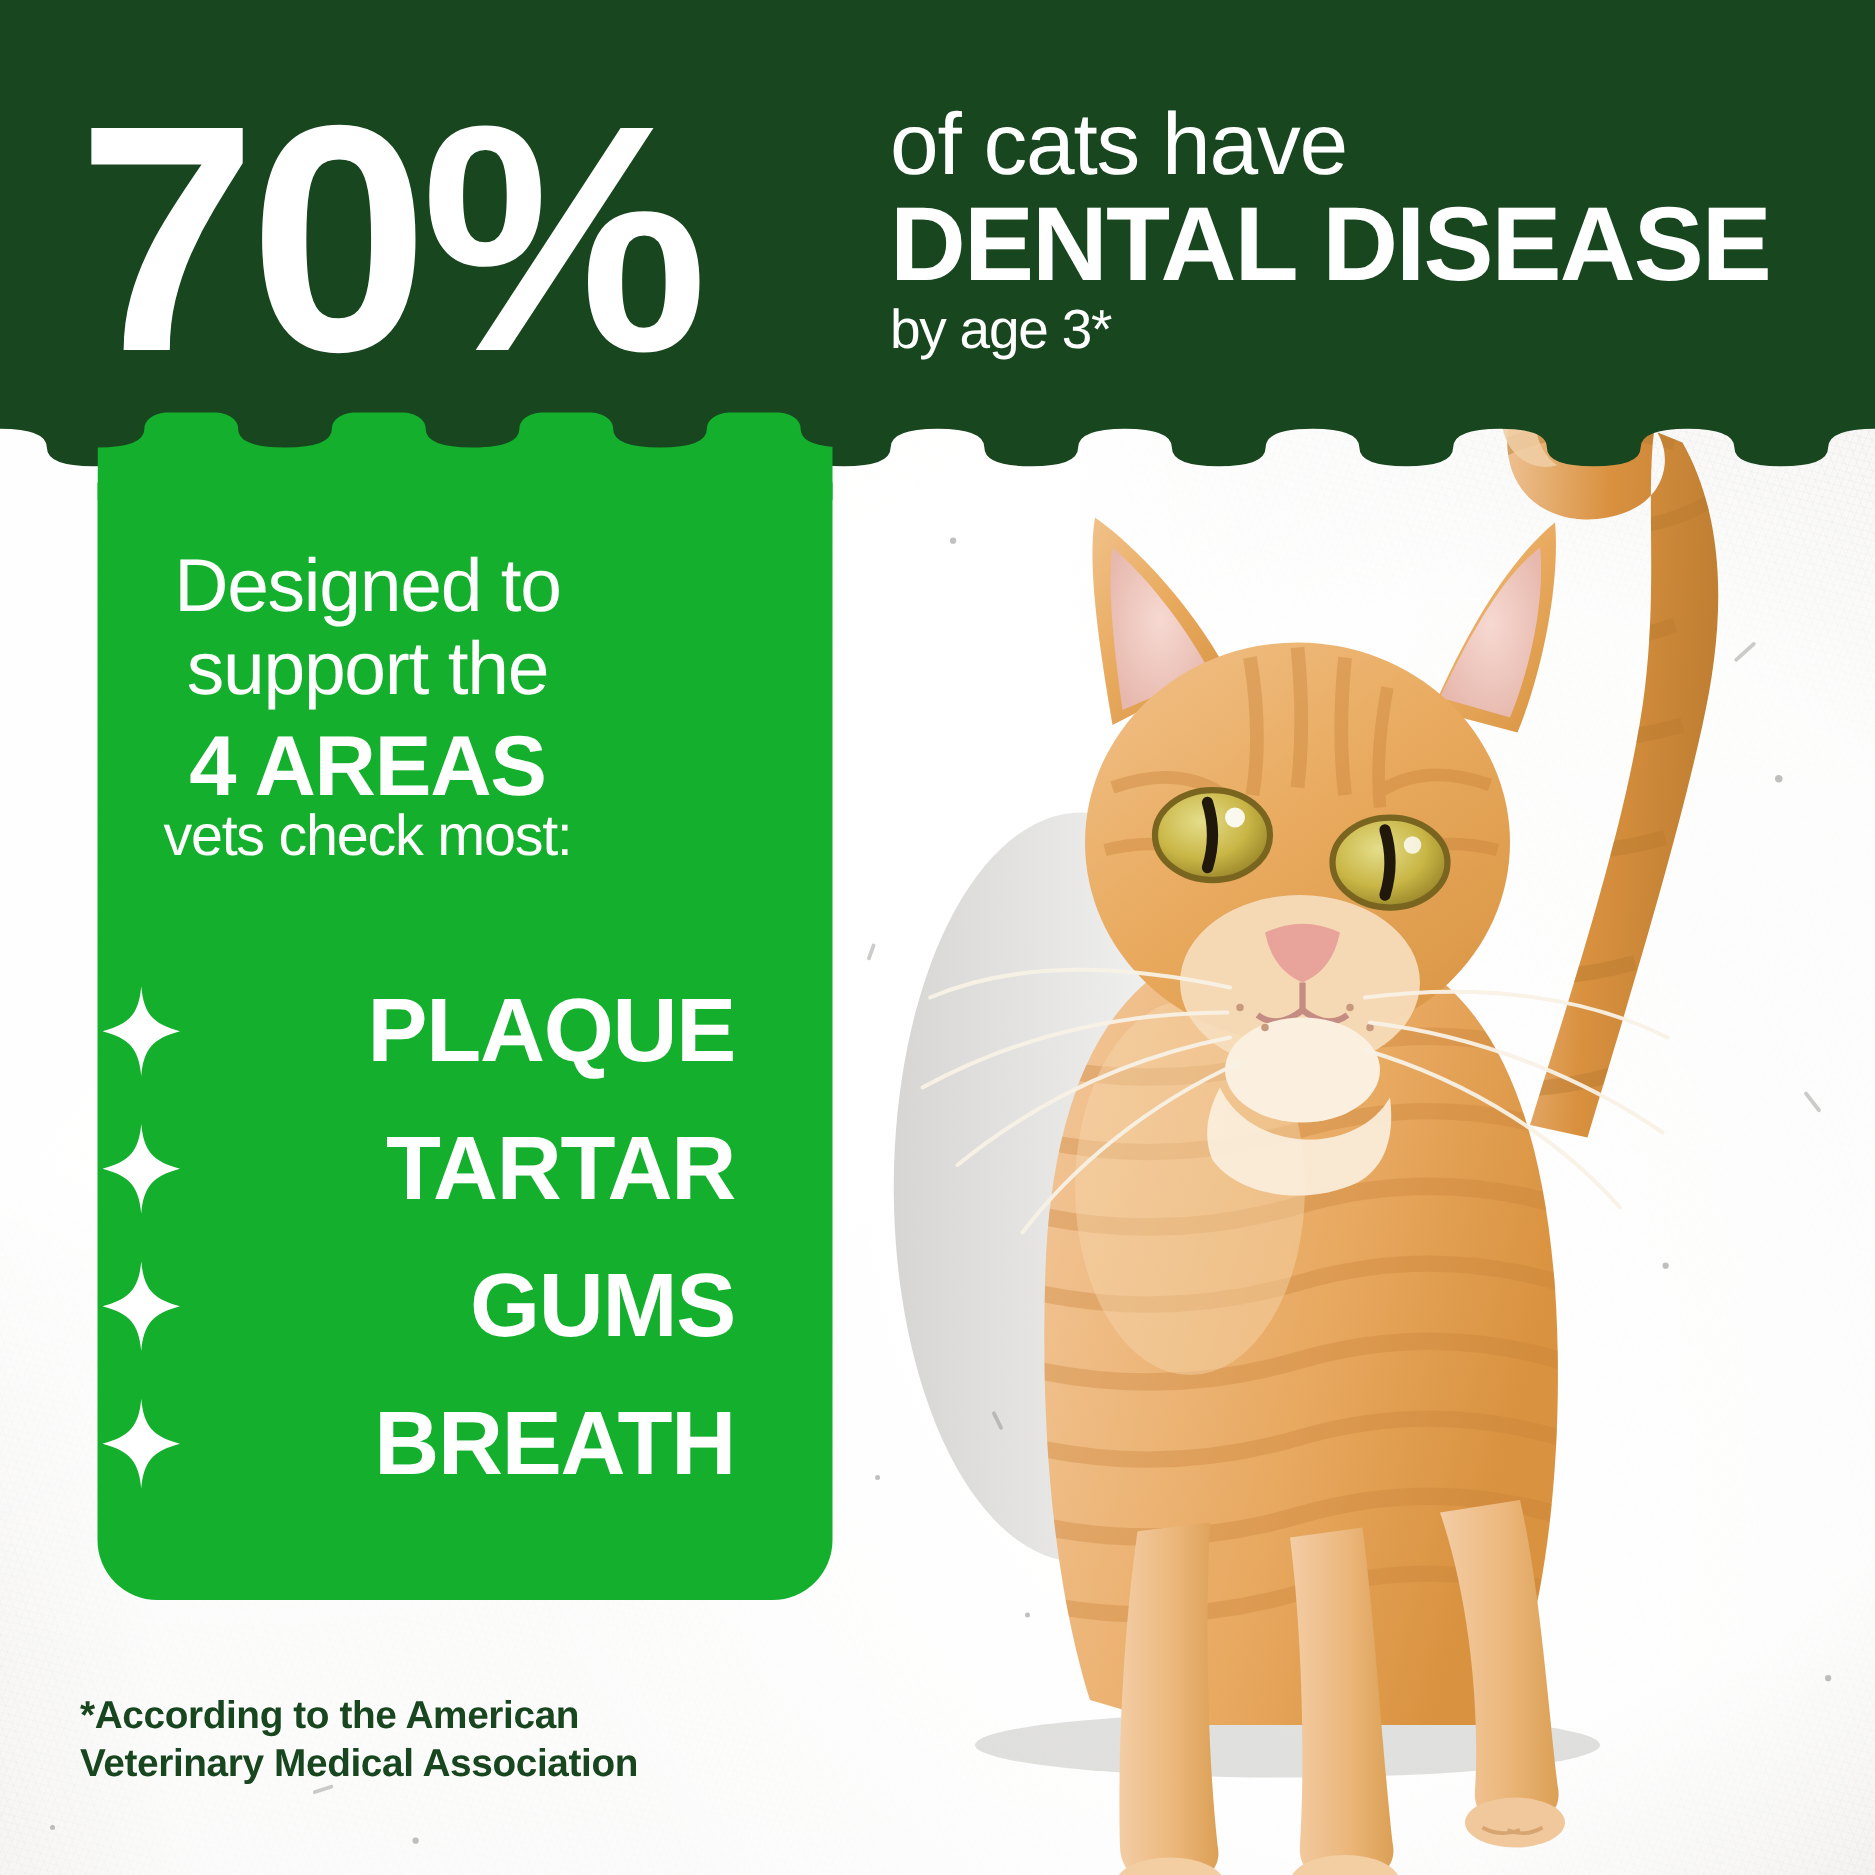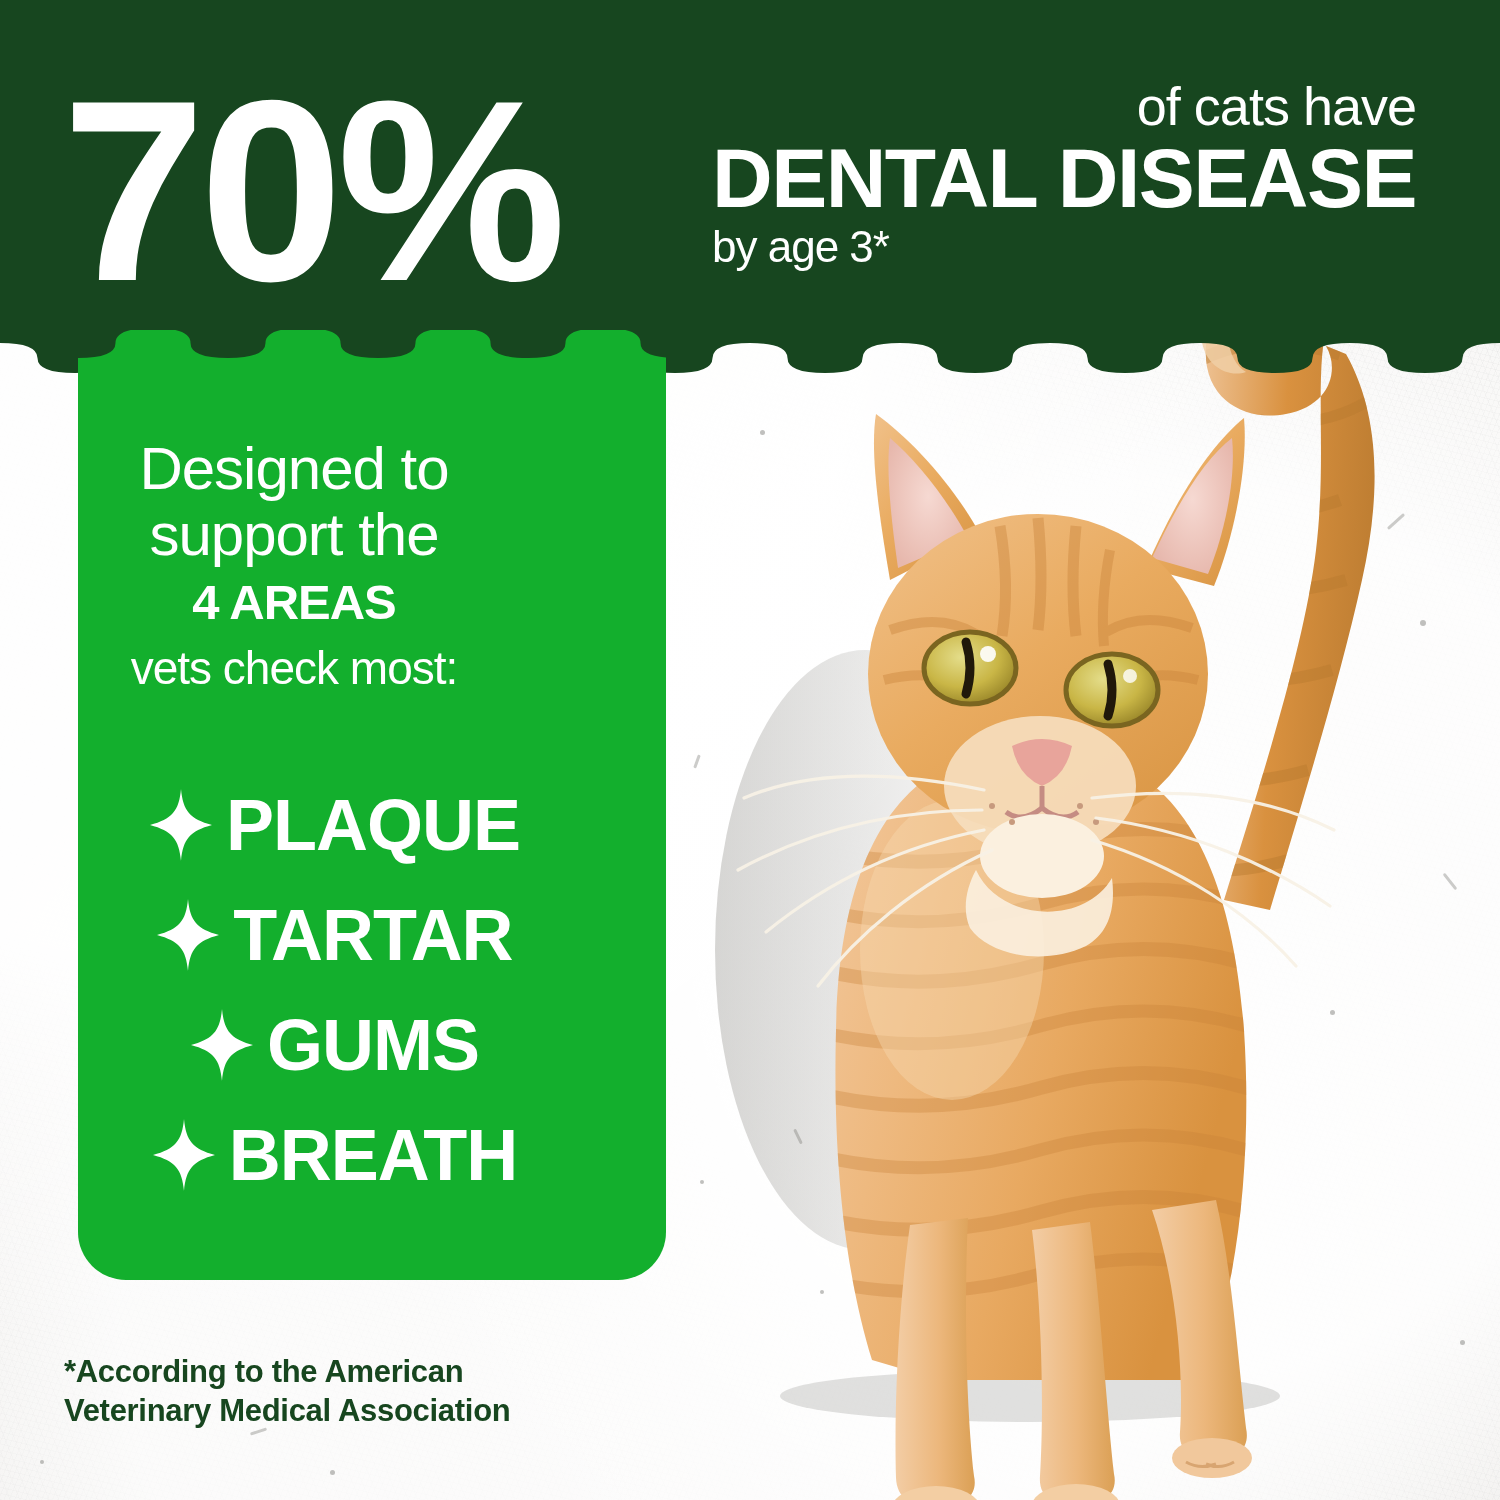--- a/index.html
+++ b/index.html
@@ -41,45 +41,45 @@
     position:absolute;left:0;top:16px;width:1500px;height:340px;
     color:#ffffff;
   }
   .pct{
     position:absolute;left:62px;top:46px;
     font-size:258px;line-height:1;
     font-weight:800;letter-spacing:-6px;
     color:#fff;
   }
   .hblock{position:absolute;left:712px;top:62px;}
-  .h-line1{font-size:54px;font-weight:500;line-height:1.06;letter-spacing:-1px;text-align:right;}
+  .h-line1{font-size:70px;font-weight:500;line-height:1.06;letter-spacing:-1px;}
   .h-line2{font-size:84px;font-weight:800;line-height:1.04;letter-spacing:-1.5px;}
   .h-line3{font-size:44px;font-weight:500;line-height:1.08;letter-spacing:-1px;}
 
   
   .card-wrap{position:absolute;left:78px;top:330px;width:588px;height:950px;}
   .card-wave{position:absolute;left:0;top:0;width:588px;height:70px;display:block;}
   .card-body{
     position:absolute;left:0;top:56px;width:588px;height:894px;
     background:#13AF2D;
     border-bottom-left-radius:48px;
     border-bottom-right-radius:48px;
   }
   .card-inner{
     position:absolute;left:0;top:330px;width:588px;height:950px;
     color:#ffffff;text-align:center;
   }
   .c-line1{position:absolute;left:0;top:104px;width:588px;font-size:60px;font-weight:500;line-height:1.18;letter-spacing:-1px;}
   .c-line2{position:absolute;left:0;top:170px;width:588px;font-size:60px;font-weight:500;line-height:1.18;letter-spacing:-1px;}
-  .c-line3{position:absolute;left:0;top:246px;width:588px;font-size:49px;font-weight:800;line-height:1.1;letter-spacing:-1px;}
+  .c-line3{position:absolute;left:0;top:246px;width:588px;font-size:68px;font-weight:800;line-height:1.1;letter-spacing:-1px;}
   .c-line4{position:absolute;left:0;top:312px;width:588px;font-size:46px;font-weight:500;line-height:1.15;letter-spacing:-1px;}
 
   .bullets{position:absolute;left:0;top:440px;width:588px;}
   .bullet{
-    display:flex;align-items:center;justify-content:center;
+    display:flex;align-items:center;justify-content:space-between;
     height:110px;padding-left:82px;
   }
   .spark{width:62px;height:72px;flex:0 0 62px;margin-right:14px;}
   .b-label{font-size:72px;font-weight:800;letter-spacing:-1px;line-height:1;color:#fff;}
 
   
   .footnote{
     position:absolute;left:64px;top:1352px;width:620px;
     color:#17461F;text-align:left;
     font-size:31px;font-weight:800;line-height:1.26;letter-spacing:-.3px;

